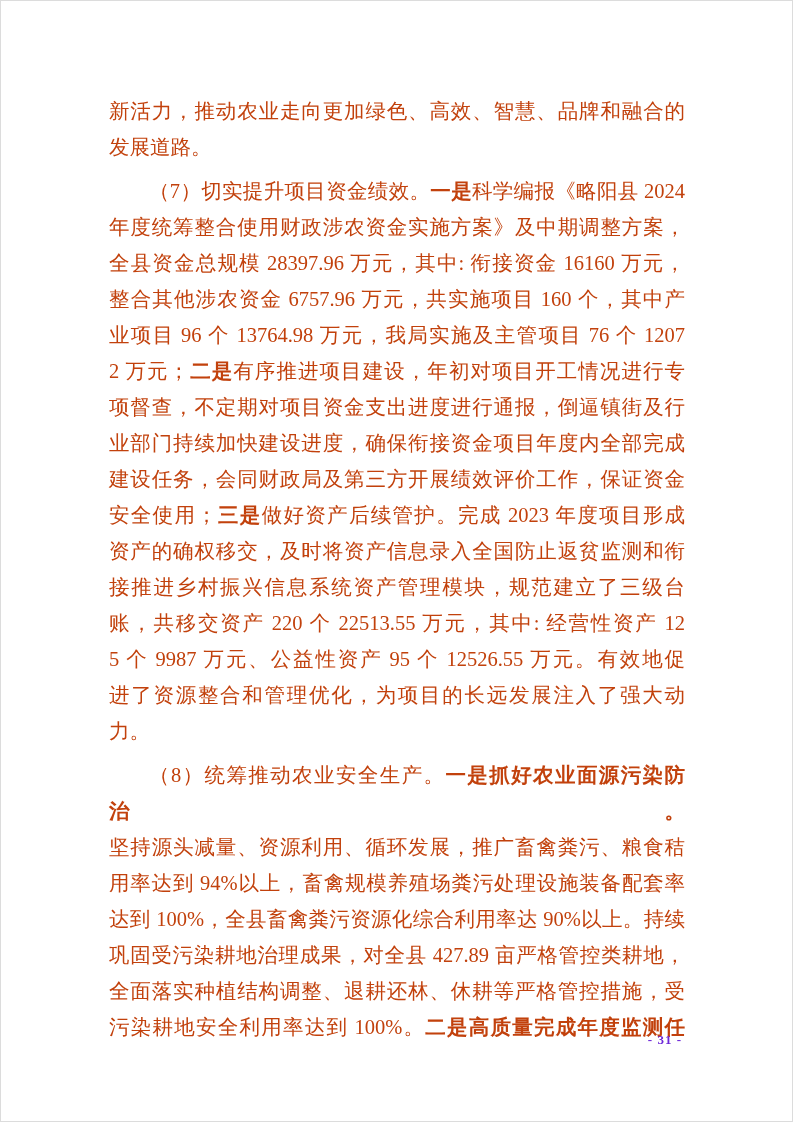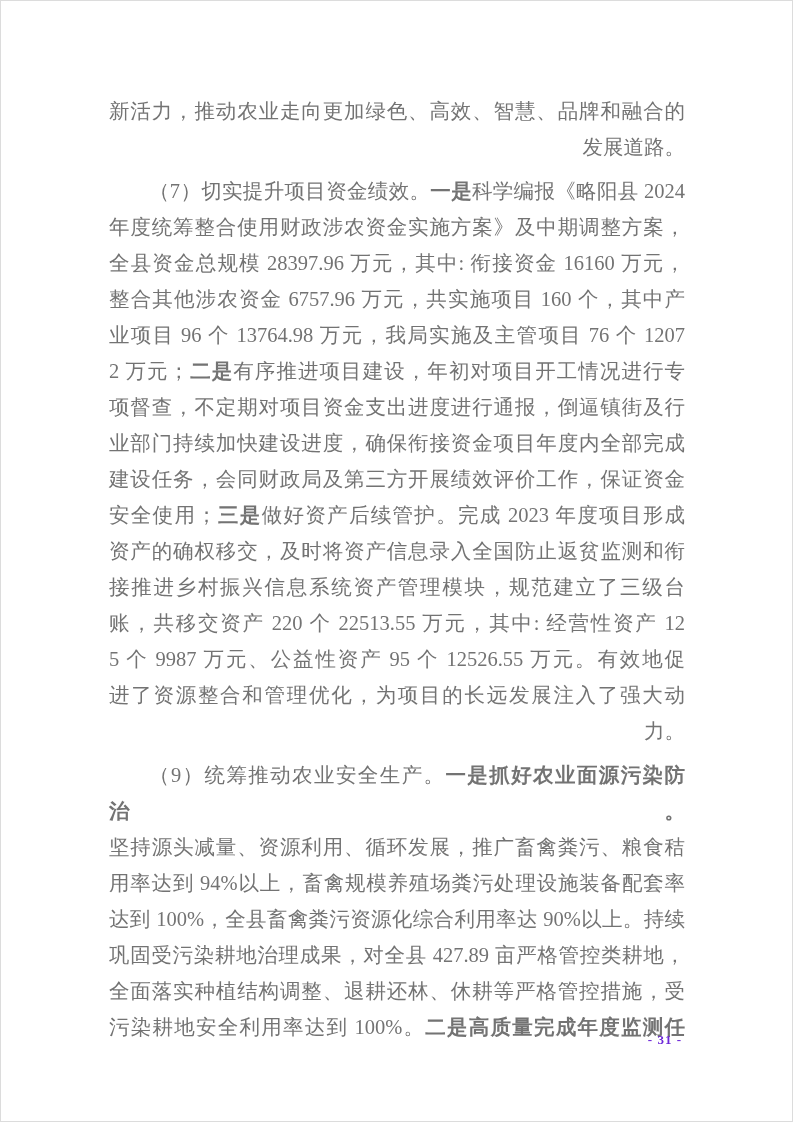--- a/index.html
+++ b/index.html
@@ -17,25 +17,25 @@
     overflow: hidden;
     font-family: "Liberation Serif", serif;
   }
   .body-text {
     position: absolute;
     left: 108px;
     top: 92px;
     width: 576px;
     font-size: 20.5px;
     line-height: 36px;
-    color: #737373;
+    color: #c2410c;
     letter-spacing: 0;
   }
   .line {
-    text-align: right;
+    text-align: left;
     min-height: 36px;
   }
   .line.just {
     text-align: justify;
     text-align-last: justify;
   }
   .line.indent {
     text-indent: 40px;
     margin-top: 8px;
   }
@@ -69,21 +69,21 @@
       <div class="line just"><span class="run-normal">项督查，不定期对项目资金支出进度进行通报，倒逼镇街及行</span></div>
       <div class="line just"><span class="run-normal">业部门持续加快建设进度，确保衔接资金项目年度内全部完成</span></div>
       <div class="line just"><span class="run-normal">建设任务，会同财政局及第三方开展绩效评价工作，保证资金</span></div>
       <div class="line just"><span class="run-normal">安全使用；</span><span class="run-bold">三是</span><span class="run-normal">做好资产后续管护。完成 2023 年度项目形成</span></div>
       <div class="line just"><span class="run-normal">资产的确权移交，及时将资产信息录入全国防止返贫监测和衔</span></div>
       <div class="line just"><span class="run-normal">接推进乡村振兴信息系统资产管理模块，规范建立了三级台</span></div>
       <div class="line just"><span class="run-normal">账，共移交资产 220 个 22513.55 万元，其中: 经营性资产 12</span></div>
       <div class="line just"><span class="run-normal">5 个 9987 万元、公益性资产 95 个 12526.55 万元。有效地促</span></div>
       <div class="line just"><span class="run-normal">进了资源整合和管理优化，为项目的长远发展注入了强大动</span></div>
       <div class="line"><span class="run-normal">力。</span></div>
-      <div class="line just indent"><span class="run-normal">（9）统筹推动农业安全生产。</span><span class="run-bold">一是抓好农业面源污染防治。</span></div>
+      <div class="line just indent"><span class="run-normal">（8）统筹推动农业安全生产。</span><span class="run-bold">一是抓好农业面源污染防治。</span></div>
       <div class="line just"><span class="run-normal">坚持源头减量、资源利用、循环发展，推广畜禽粪污、粮食秸</span></div>
       <div class="line just"><span class="run-normal">用率达到 94%以上，畜禽规模养殖场粪污处理设施装备配套率</span></div>
       <div class="line just"><span class="run-normal">达到 100%，全县畜禽粪污资源化综合利用率达 90%以上。持续</span></div>
       <div class="line just"><span class="run-normal">巩固受污染耕地治理成果，对全县 427.89 亩严格管控类耕地，</span></div>
       <div class="line just"><span class="run-normal">全面落实种植结构调整、退耕还林、休耕等严格管控措施，受</span></div>
       <div class="line just"><span class="run-normal">污染耕地安全利用率达到 100%。</span><span class="run-bold">二是高质量完成年度监测任</span></div>
     </div>
   <div class="page-number">- 31 -</div>
 </div>
 

